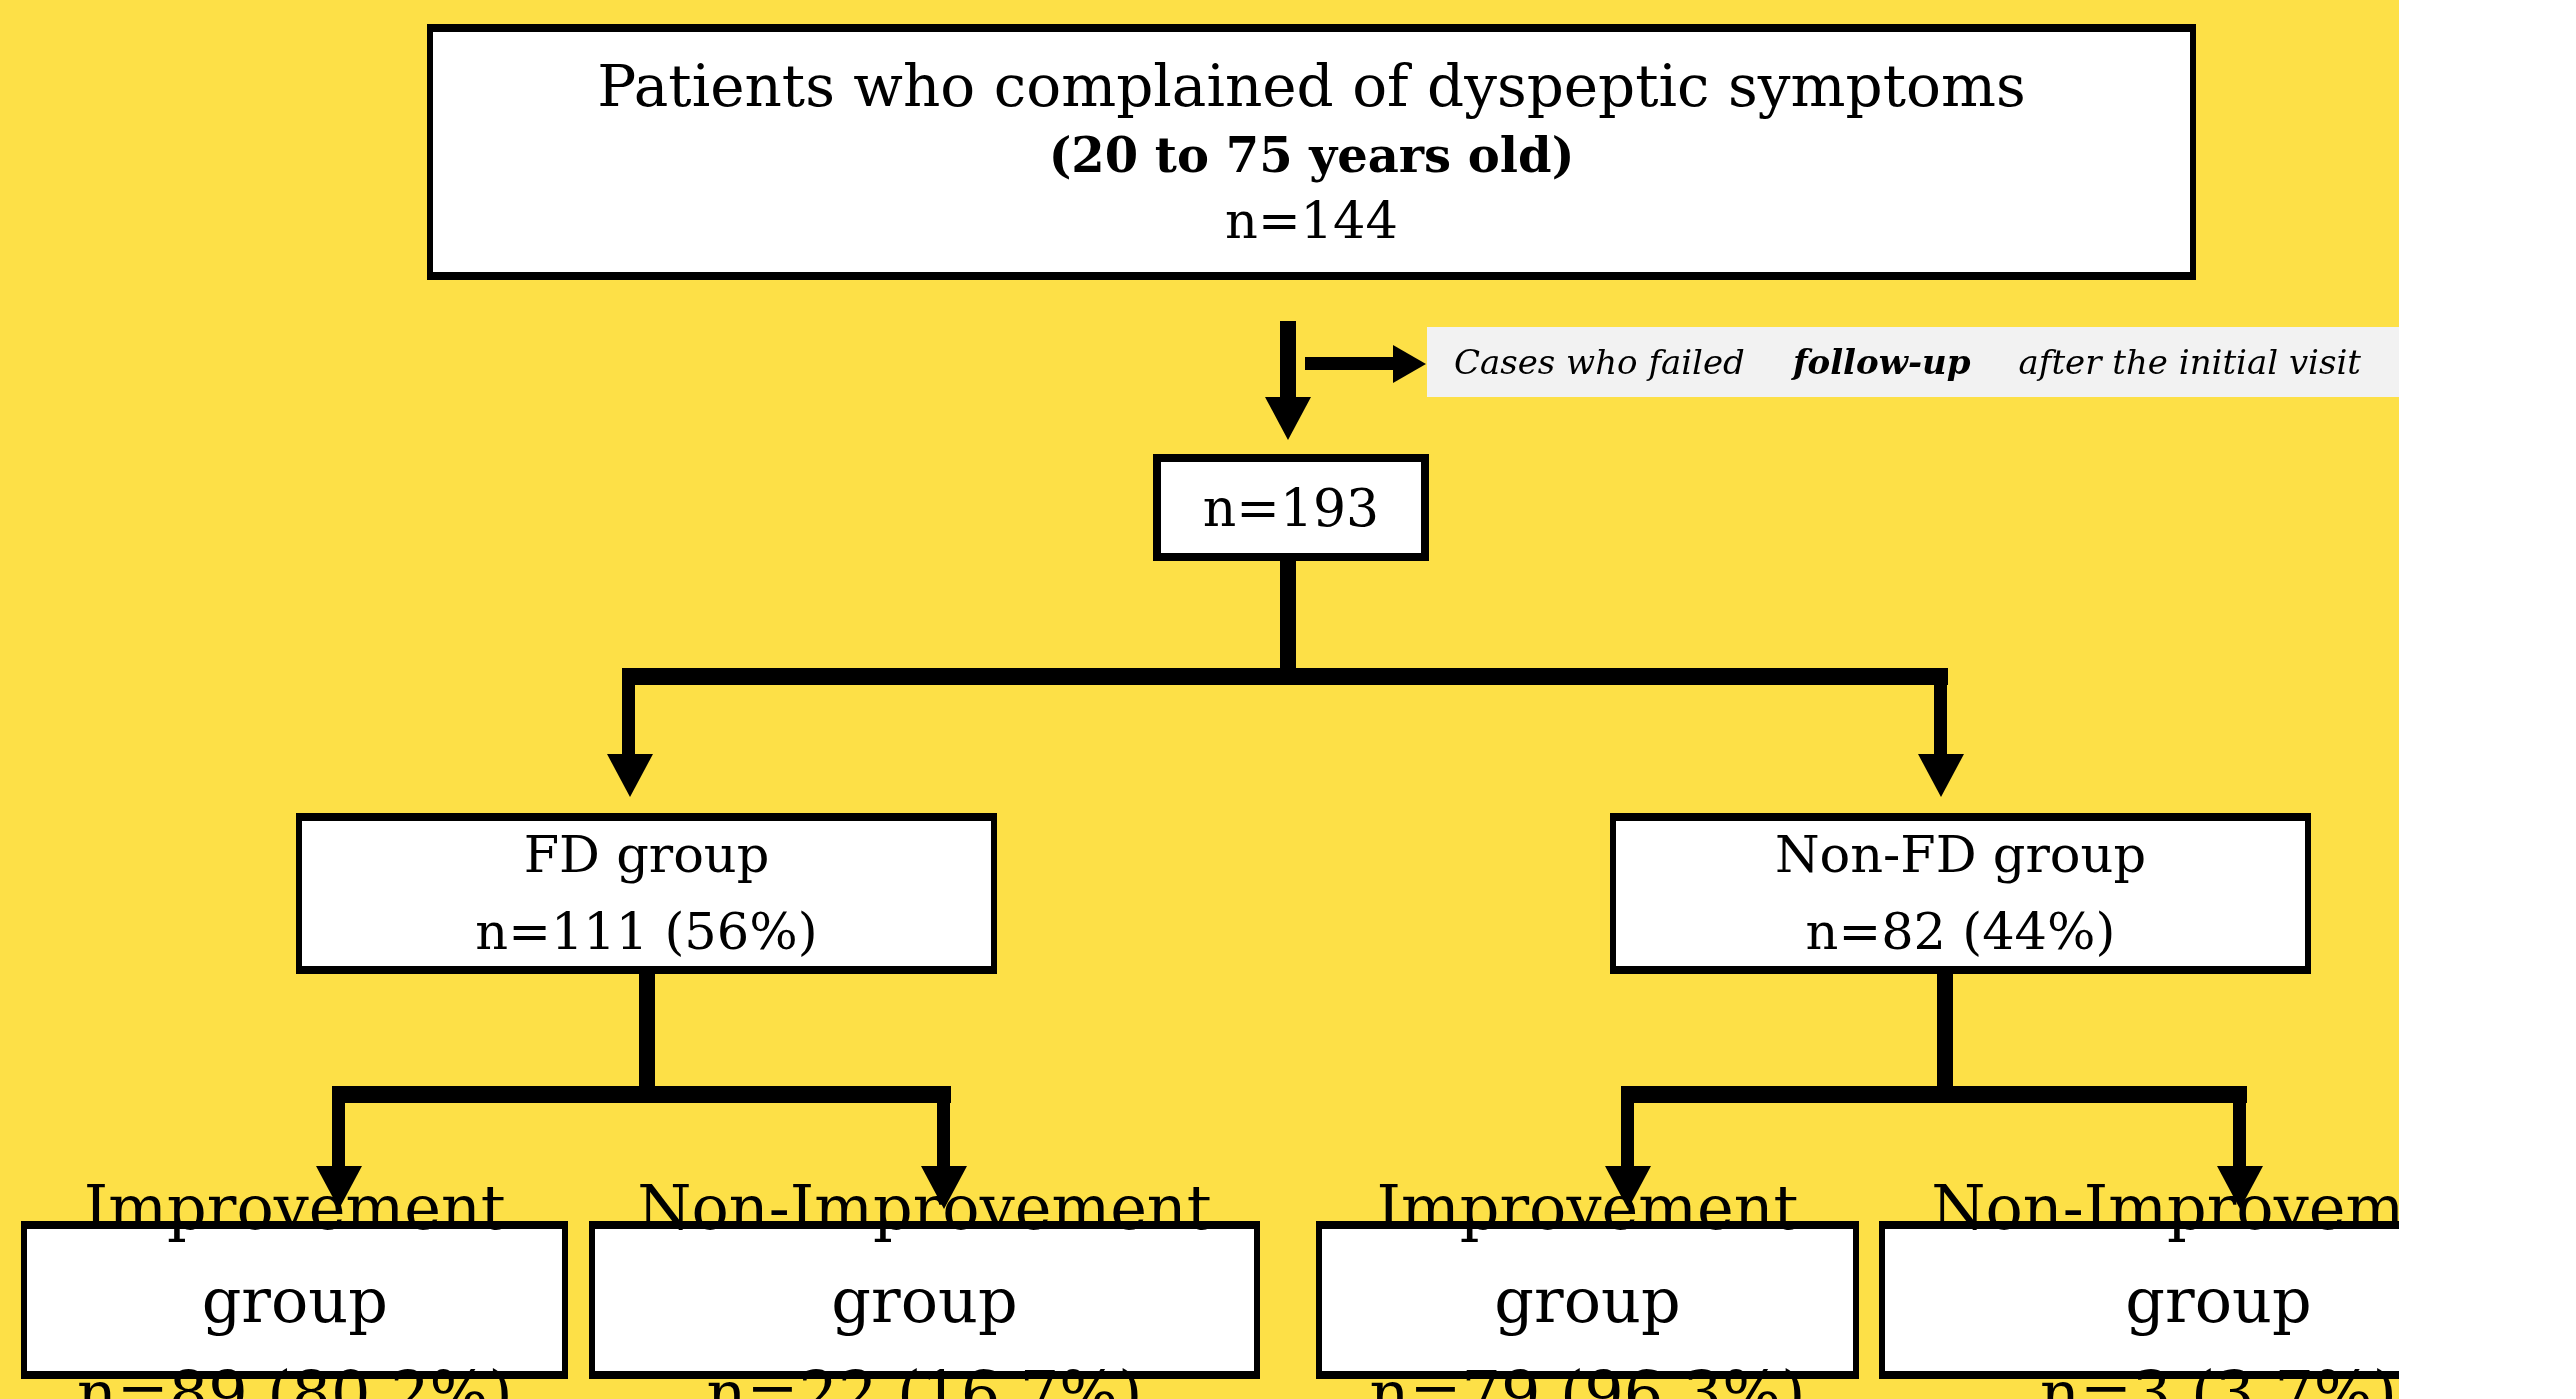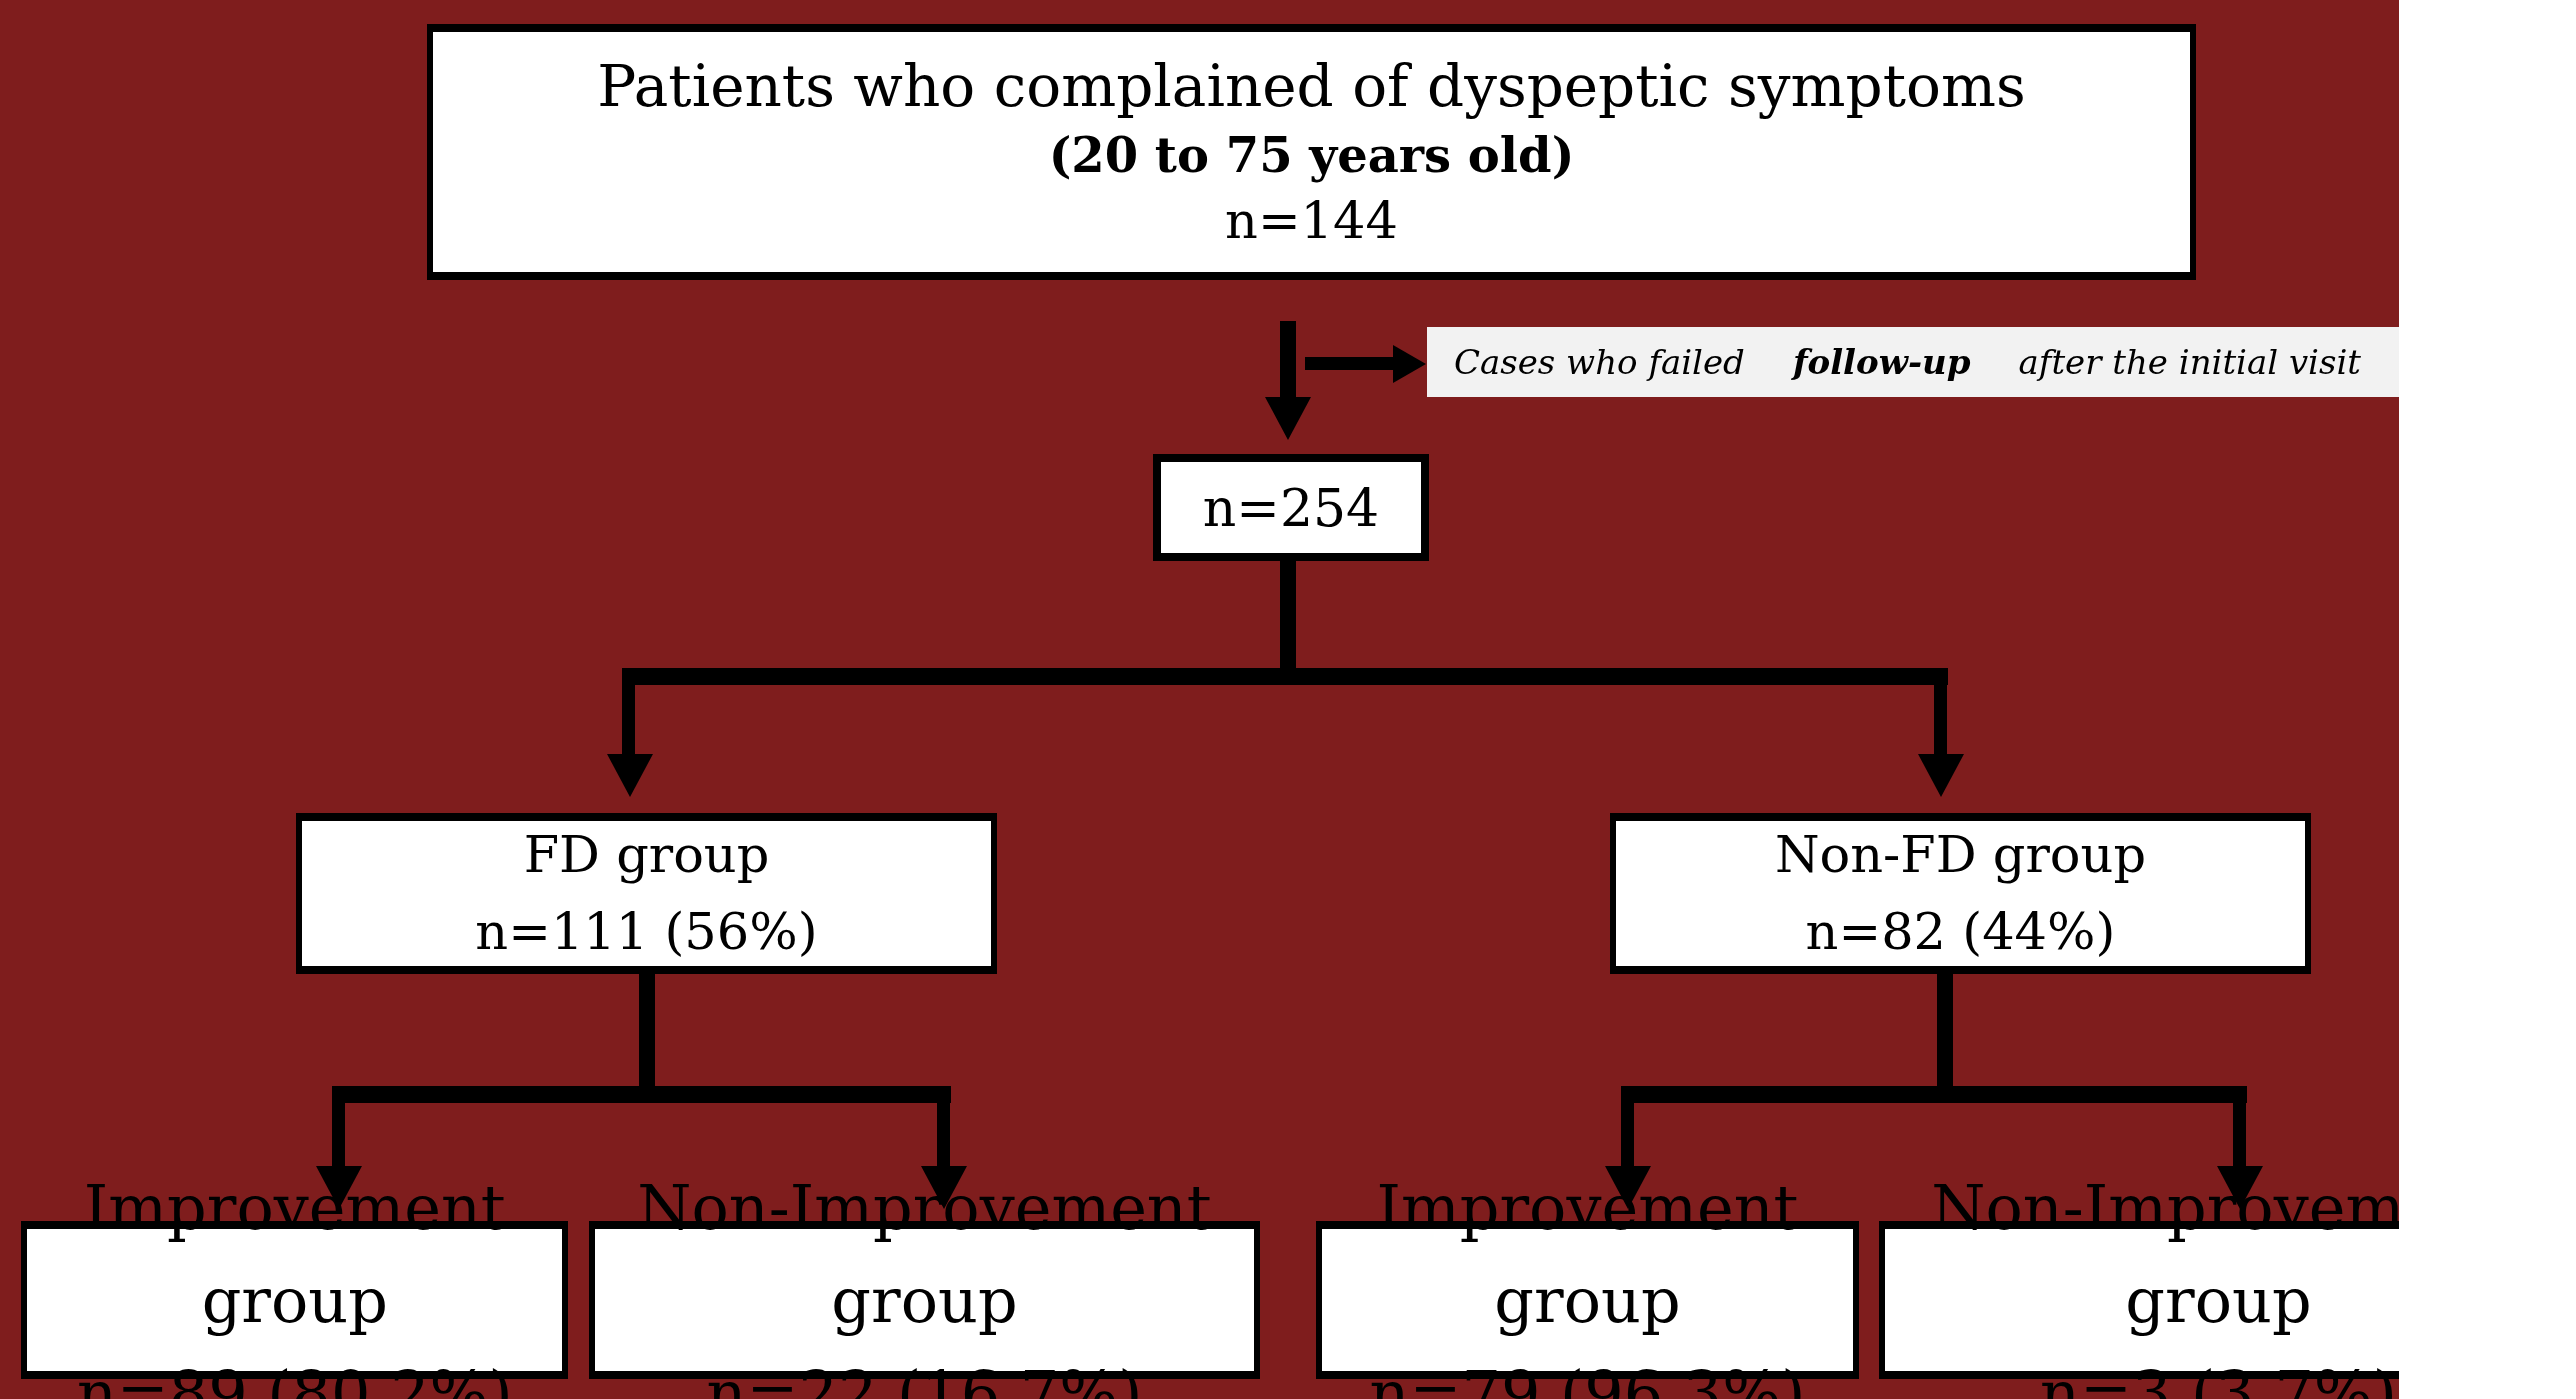--- a/index.html
+++ b/index.html
@@ -4,21 +4,21 @@
 <style>
   html, body {
     margin: 0;
     padding: 0;
     background: #ffffff;
   }
   .canvas {
     position: relative;
     width: 2399px;
     height: 1400px;
-    background: #7f1d1d;
+    background: #fde047;
     font-family: "DejaVu Serif", "Liberation Serif", serif;
     color: #000000;
     overflow: hidden;
   }
   .node {
     position: absolute;
     box-sizing: border-box;
     background: #ffffff;
     border: 6.3px solid #000000;
     display: flex;
@@ -148,21 +148,21 @@
   <div class="head-right branch-head"></div>
 
   <div class="note">
     <span>Cases who failed </span>
       <span class="b">follow-up</span>
       <span> after the initial visit </span>
       <span class="up">(n=3)</span>
   </div>
 
   <div class="node box-n193">
-    <span>n=254</span>
+    <span>n=193</span>
   </div>
 
   <div class="line stem1"></div>
   <div class="line bar1"></div>
   <div class="line leg1L"></div>
   <div class="head-down head1L"></div>
   <div class="line leg1R"></div>
   <div class="head-down head1R"></div>
 
   <div class="node box-fd">

